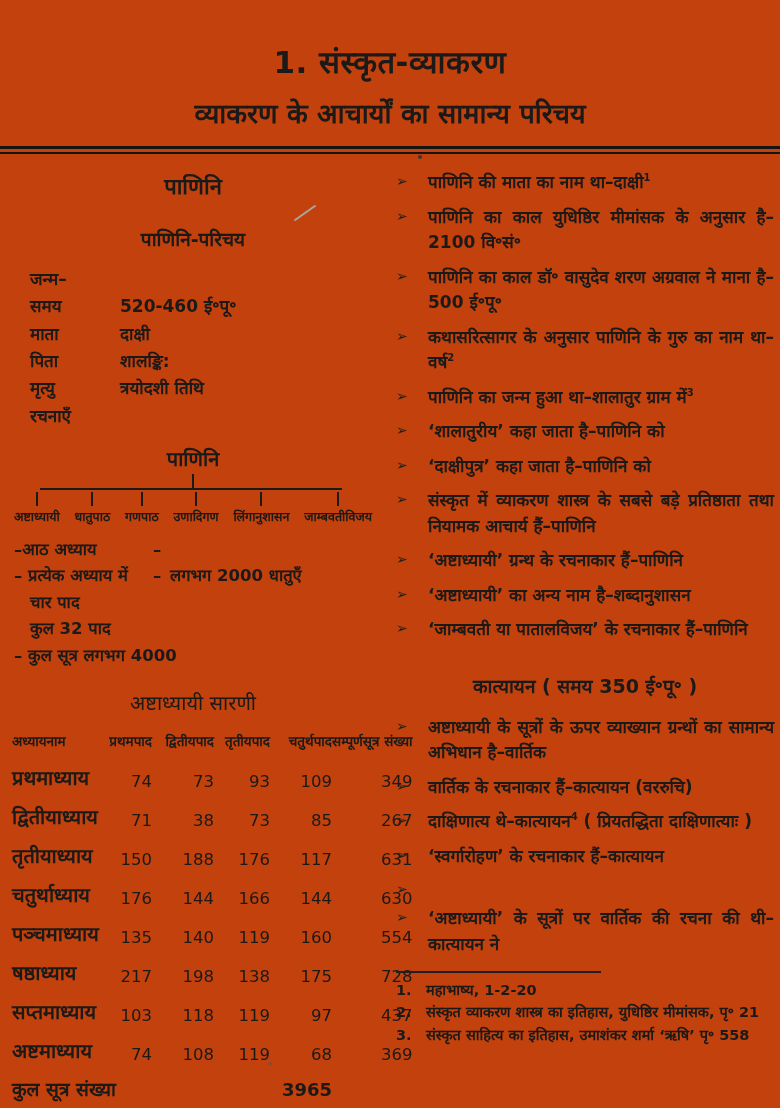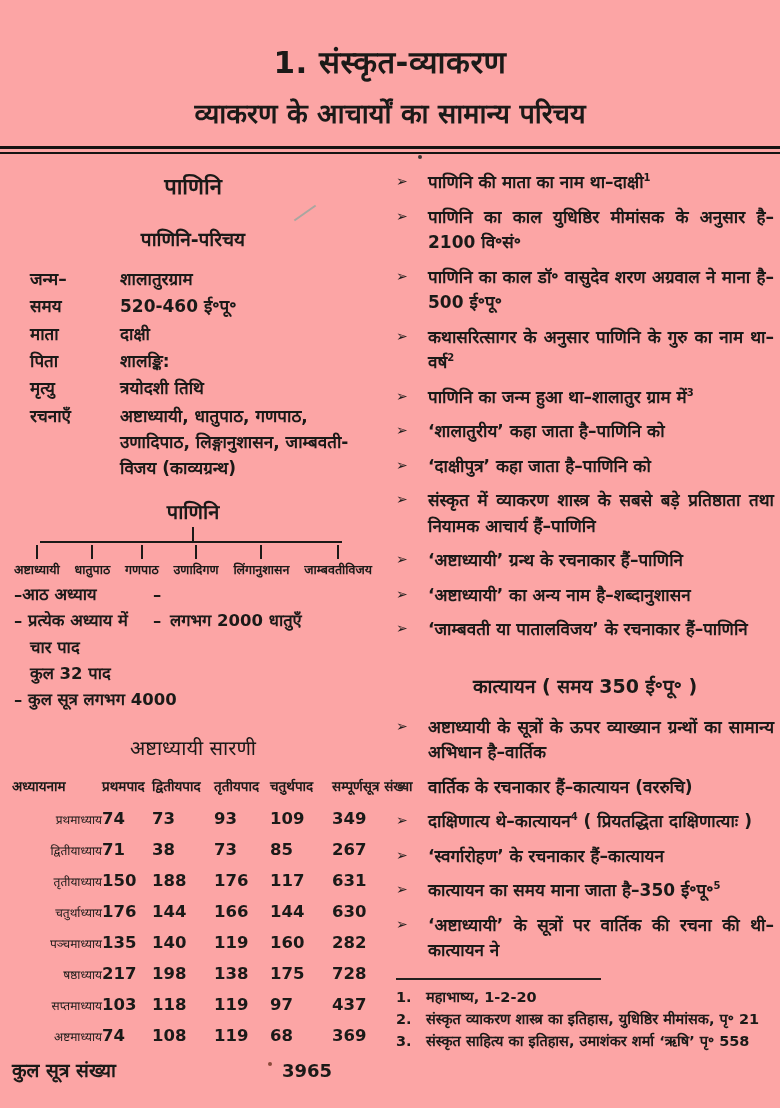--- a/index.html
+++ b/index.html
@@ -1,19 +1,19 @@
 <!DOCTYPE html>
 <html><head>
 <meta charset="utf-8">
 <style>
   html,body{margin:0;padding:0;}
   .page{
     position:relative;
     width:780px;height:1108px;
-    background:#fca5a5;
+    background:#c2410c;
     font-family:"DejaVu Sans", sans-serif;
     color:#1b1a18;
     overflow:hidden;
   }
   
   .hdr{padding-top:40px;text-align:center;}
   .title{font-size:31px;font-weight:700;letter-spacing:0.5px;}
   .subtitle{font-size:27px;font-weight:700;margin-top:12px;}
   .rule2{margin-top:15px;border-top:3px solid #151413;}
   .rule2-inner{border-top:2px solid #151413;margin-top:3px;}
@@ -31,33 +31,33 @@
   .tree{margin-top:16px;}
   .tree-root{text-align:center;font-size:20px;font-weight:700;}
   .tree-stem{width:2px;height:14px;background:#1b1a18;margin:2px auto 0;}
   .tree-body{position:relative;padding:4px 6px;}
   .tree-bar{position:absolute;top:0;left:32px;right:36px;border-top:2px solid #1b1a18;}
   .tree-branches{display:flex;justify-content:space-between;}
   .branch{display:flex;flex-direction:column;align-items:center;}
   .tick{width:2px;height:14px;background:#1b1a18;}
   .branch-label{font-size:12.5px;font-weight:700;white-space:nowrap;margin-top:2px;}
   
-  .notes{font-size:16.5px;font-weight:600;}
+  .notes{margin-top:8px;font-size:16.5px;font-weight:600;}
   .note-row{display:flex;line-height:1.6;}
   .note-row .n1{min-width:130px;padding-left:6px;}
   .note-row .n2{width:26px;text-align:center;}
   .note-row .n3{flex:1;}
   .note-row:nth-child(3) .n1,.note-row:nth-child(4) .n1{padding-left:22px;}
   
   .tbl-title{text-align:center;font-size:20px;font-weight:400;margin:20px 0 12px;}
   .tbl{display:grid;grid-template-columns:94px 50px 62px 56px 62px 1fr;align-items:end;}
-  .tbl .th{font-size:13.5px;font-weight:700;white-space:nowrap;text-align:left;padding:4px 0 8px;overflow:visible;}
+  .tbl .th{font-size:13.5px;font-weight:700;white-space:nowrap;text-align:right;padding:4px 0 8px;overflow:visible;}
   .tbl .th.c0{text-align:left;padding-left:4px;}
-  .tbl .td{font-size:16.5px;font-weight:700;text-align:left;padding:6px 0;}
-  .tbl .td.c0{text-align:right;font-weight:400;white-space:nowrap;padding-left:4px;font-size:12px;}
+  .tbl .td{font-size:16.5px;font-weight:400;text-align:right;padding:6px 0;}
+  .tbl .td.c0{text-align:left;font-weight:700;white-space:nowrap;padding-left:4px;font-size:20px;}
   .tbl-total{display:flex;align-items:baseline;margin-top:6px;}
   .tbl-total .lbl{font-size:19px;font-weight:700;padding-left:4px;}
   .tbl-total .val{font-size:18px;font-weight:700;margin-left:auto;margin-right:46px;}
   
   .bullets{margin-top:16px;}
   .bullet{display:flex;margin-bottom:9px;}
   .marker{width:32px;flex:none;font-size:14px;padding-top:3px;color:#22201e;}
   .btext{margin:0;font-size:17px;font-weight:600;line-height:1.5;text-align:justify;}
   .btext sup{font-size:10px;}
   .h-katyayan{text-align:center;font-size:19px;font-weight:700;margin:30px 0 14px;}
@@ -89,41 +89,39 @@
 
   <div class="cols">
 
     <div class="col-left">
       <div class="h-panini">पाणिनि</div>
       <div class="h-parichay">पाणिनि-परिचय</div>
 
       <div id="bio-list">
           <div class="bio-row">
      <span class="bio-label">जन्म–</span>
-     <span class="bio-value">शालातुरग्राम</span>
    </div>
           <div class="bio-row">
      <span class="bio-label">समय</span>
      <span class="bio-value">520-460 ई॰पू॰</span>
    </div>
           <div class="bio-row">
      <span class="bio-label">माता</span>
      <span class="bio-value">दाक्षी</span>
    </div>
           <div class="bio-row">
      <span class="bio-label">पिता</span>
      <span class="bio-value">शालङ्कि:</span>
    </div>
           <div class="bio-row">
      <span class="bio-label">मृत्यु</span>
      <span class="bio-value">त्रयोदशी तिथि</span>
    </div>
           <div class="bio-row">
      <span class="bio-label">रचनाएँ</span>
-     <span class="bio-value">अष्टाध्यायी, धातुपाठ, गणपाठ, उणादिपाठ, लिङ्गानुशासन, जाम्बवती-विजय (काव्यग्रन्थ)</span>
    </div>
         </div>
 
       <div class="tree">
         <div class="tree-root">पाणिनि</div>
         <div class="tree-stem"></div>
         <div class="tree-body">
           <div class="tree-bar"></div>
           <div class="tree-branches" id="tree-branches">
               <div class="branch">
@@ -211,21 +209,21 @@
           <div class="td c1">176</div>
           <div class="td c2">144</div>
           <div class="td c3">166</div>
           <div class="td c4">144</div>
           <div class="td c5">630</div>
           <div class="td c0">पञ्चमाध्याय</div>
           <div class="td c1">135</div>
           <div class="td c2">140</div>
           <div class="td c3">119</div>
           <div class="td c4">160</div>
-          <div class="td c5">282</div>
+          <div class="td c5">554</div>
           <div class="td c0">षष्ठाध्याय</div>
           <div class="td c1">217</div>
           <div class="td c2">198</div>
           <div class="td c3">138</div>
           <div class="td c4">175</div>
           <div class="td c5">728</div>
           <div class="td c0">सप्तमाध्याय</div>
           <div class="td c1">103</div>
           <div class="td c2">118</div>
           <div class="td c3">119</div>
@@ -305,21 +303,20 @@
           <div class="bullet">
      <span class="marker">➢</span>
      <p class="btext">दाक्षिणात्य थे–कात्यायन<sup>4</sup> ( प्रियतद्धिता दाक्षिणात्याः )</p>
    </div>
           <div class="bullet">
      <span class="marker">➢</span>
      <p class="btext">‘स्वर्गारोहण’ के रचनाकार हैं–कात्यायन</p>
    </div>
           <div class="bullet">
      <span class="marker">➢</span>
-     <p class="btext">कात्यायन का समय माना जाता है–350 ई॰पू॰<sup>5</sup></p>
    </div>
           <div class="bullet">
      <span class="marker">➢</span>
      <p class="btext">‘अष्टाध्यायी’ के सूत्रों पर वार्तिक की रचना की थी–कात्यायन ने</p>
    </div>
         </div>
 
       <div class="fn-rule"></div>
       <div id="footnotes">
           <div class="fn-row">

